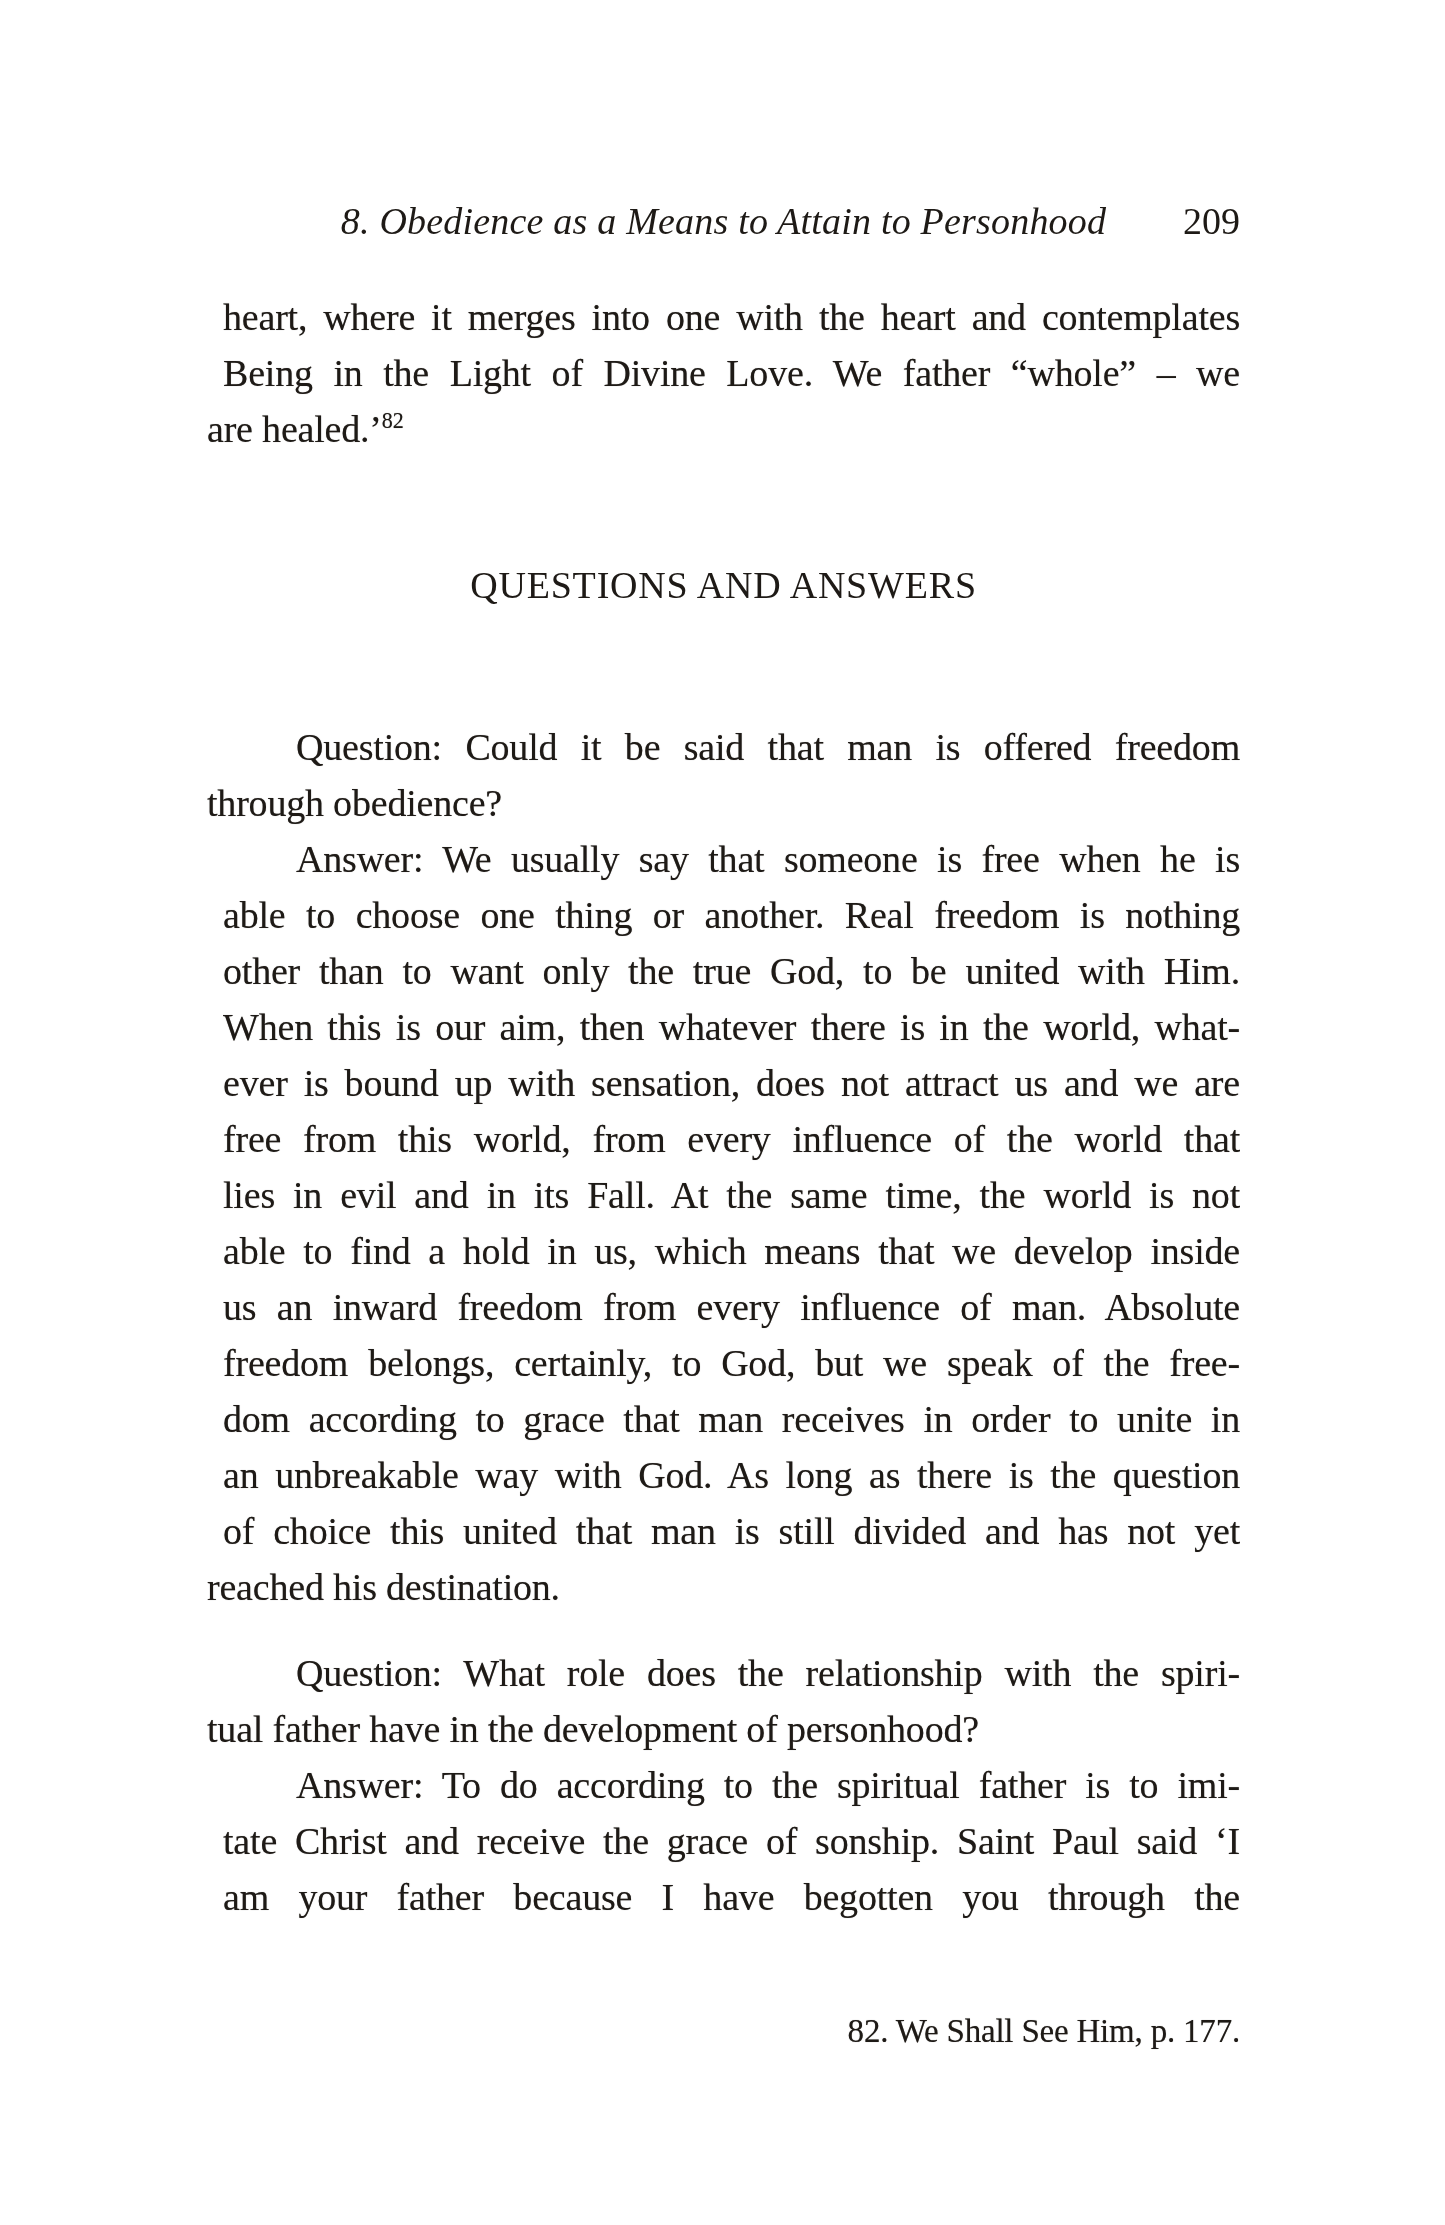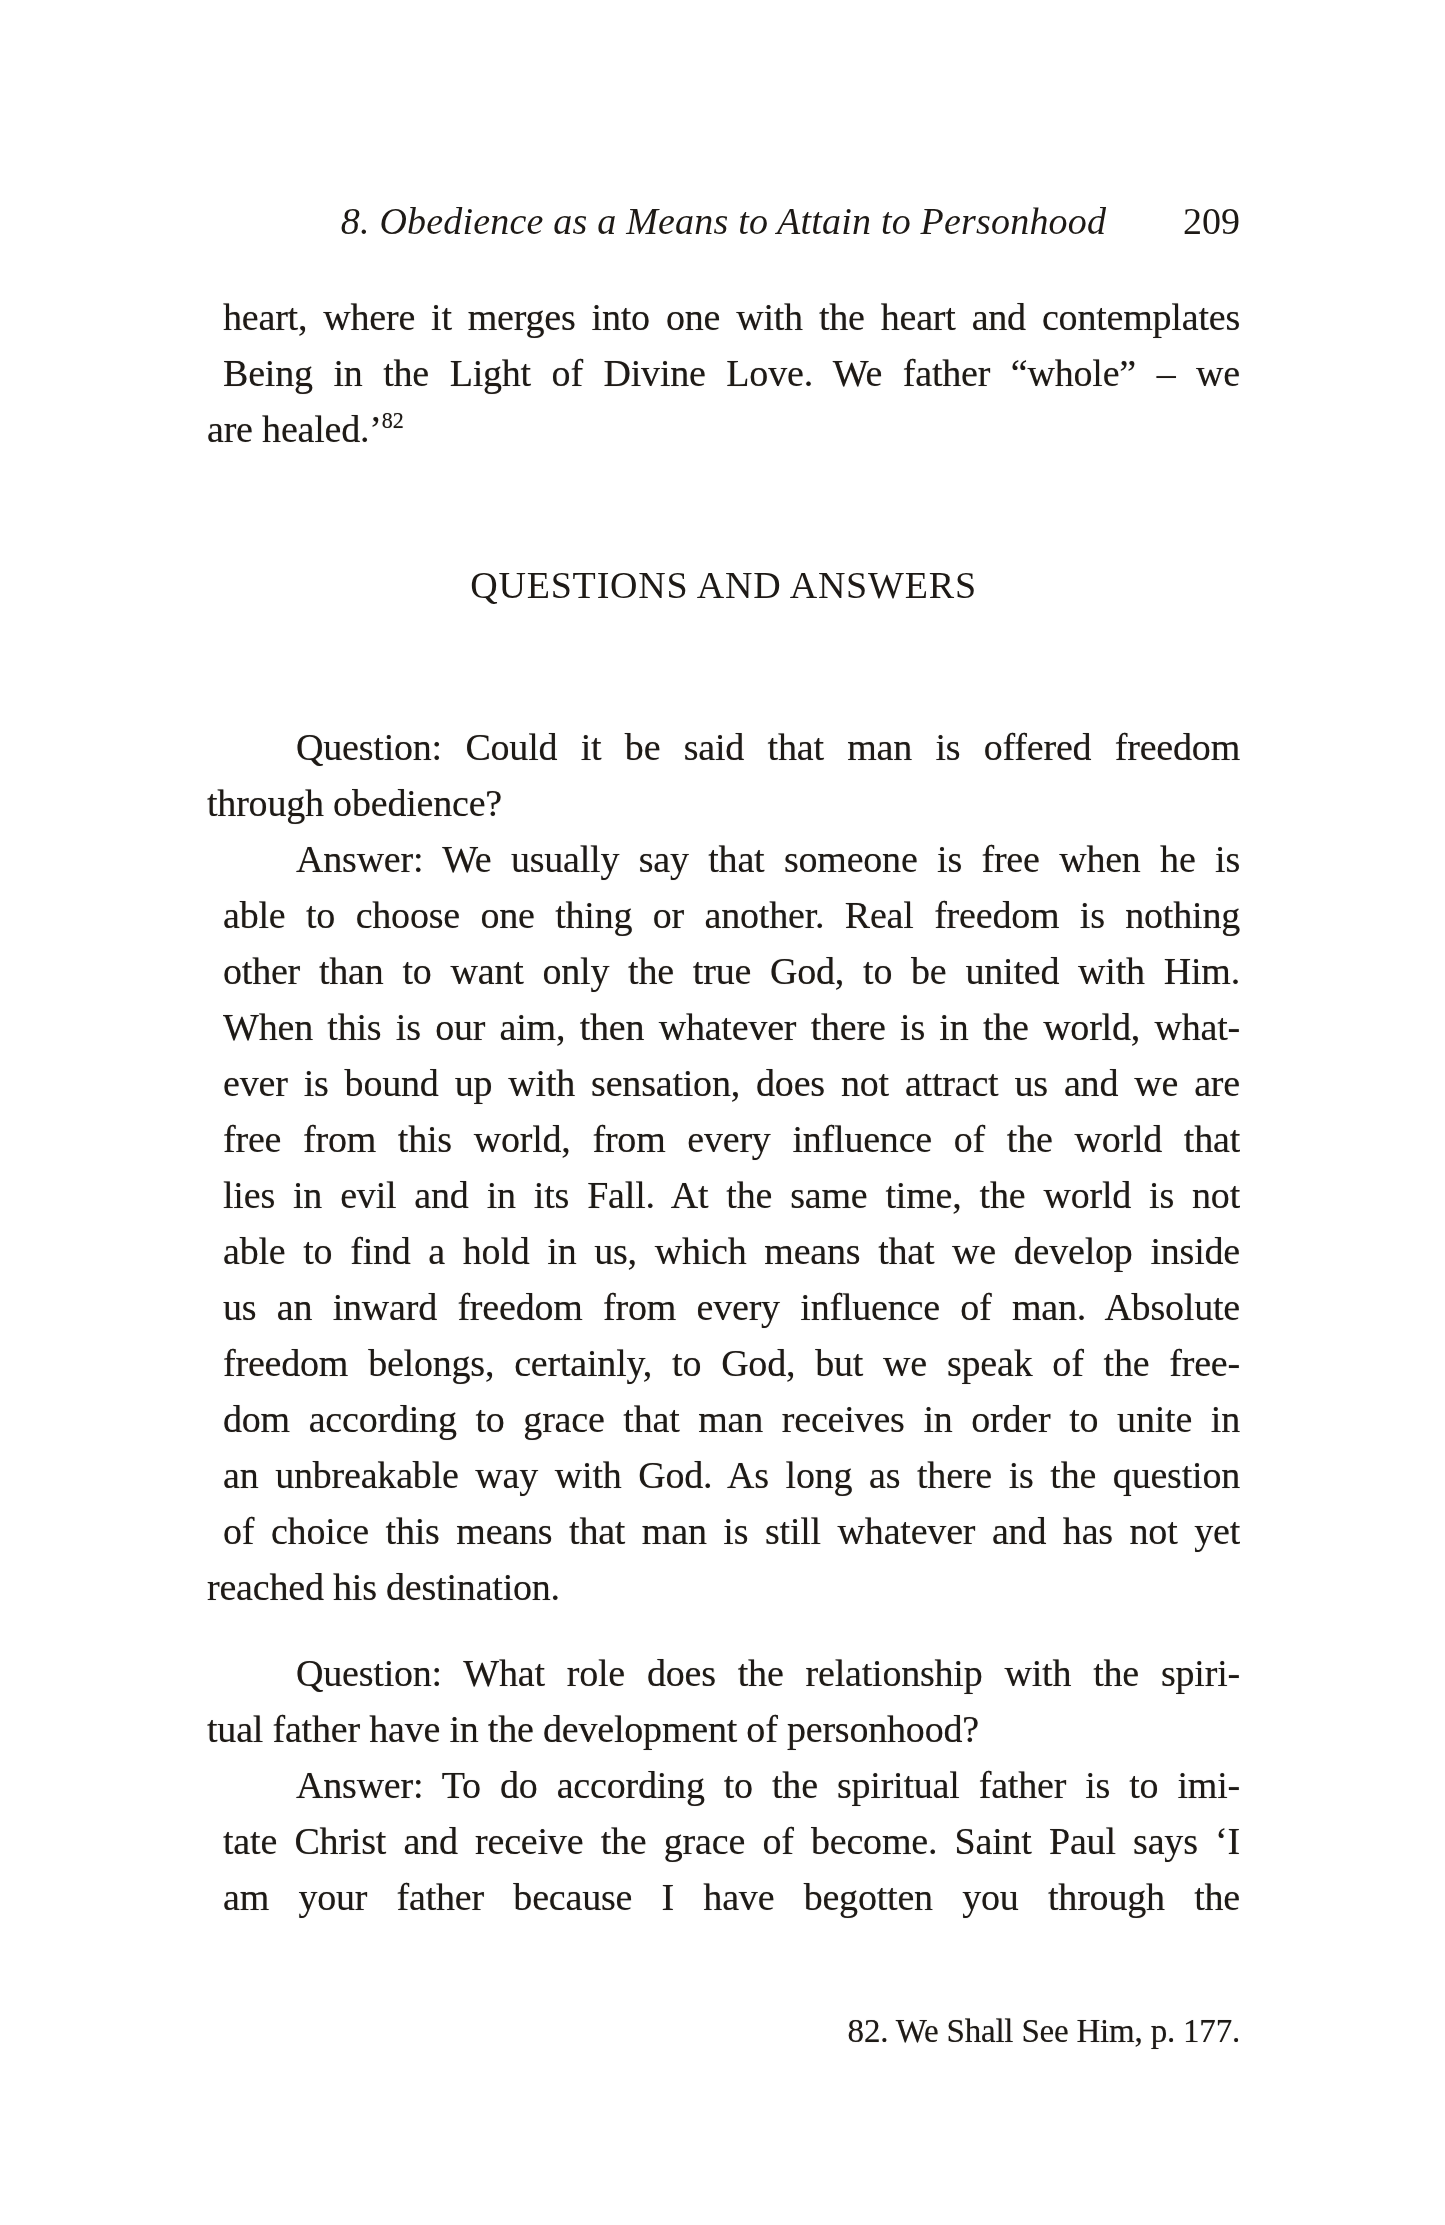--- a/index.html
+++ b/index.html
@@ -113,30 +113,30 @@
             <div class="line just"><span class="rm">other than to want only the true God, to be united with Him.</span></div>
             <div class="line just"><span class="rm">When this is our aim, then whatever there is in the world, what-</span></div>
             <div class="line just"><span class="rm">ever is bound up with sensation, does not attract us and we are</span></div>
             <div class="line just"><span class="rm">free from this world, from every influence of the world that</span></div>
             <div class="line just"><span class="rm">lies in evil and in its Fall. At the same time, the world is not</span></div>
             <div class="line just"><span class="rm">able to find a hold in us, which means that we develop inside</span></div>
             <div class="line just"><span class="rm">us an inward freedom from every influence of man. Absolute</span></div>
             <div class="line just"><span class="rm">freedom belongs, certainly, to God, but we speak of the free-</span></div>
             <div class="line just"><span class="rm">dom according to grace that man receives in order to unite in</span></div>
             <div class="line just"><span class="rm">an unbreakable way with God. As long as there is the question</span></div>
-            <div class="line just"><span class="rm">of choice this means that man is still whatever and has not yet</span></div>
+            <div class="line just"><span class="rm">of choice this united that man is still divided and has not yet</span></div>
             <div class="line"><span class="rm">reached his destination.</span></div>
           </div>
           <div class="para space-before">
             <div class="line just indent"><span class="it">Question:</span><span class="rm"> What role does the relationship with the spiri-</span></div>
             <div class="line"><span class="rm">tual father have in the development of personhood?</span></div>
           </div>
           <div class="para">
             <div class="line just indent"><span class="it">Answer:</span><span class="rm"> To do according to the spiritual father is to imi-</span></div>
-            <div class="line just"><span class="rm">tate Christ and receive the grace of become. Saint Paul says ‘I</span></div>
+            <div class="line just"><span class="rm">tate Christ and receive the grace of sonship. Saint Paul said ‘I</span></div>
             <div class="line just"><span class="rm">am your father because I have begotten you through the</span></div>
           </div>
         </div>
     </div>
 
     <div class="footnote-area">
         <div class="para">
           <div class="line indent"><span class="rm">82. </span><span class="it">We Shall See Him,</span><span class="rm"> p. 177.</span></div>
         </div>
       </div>

